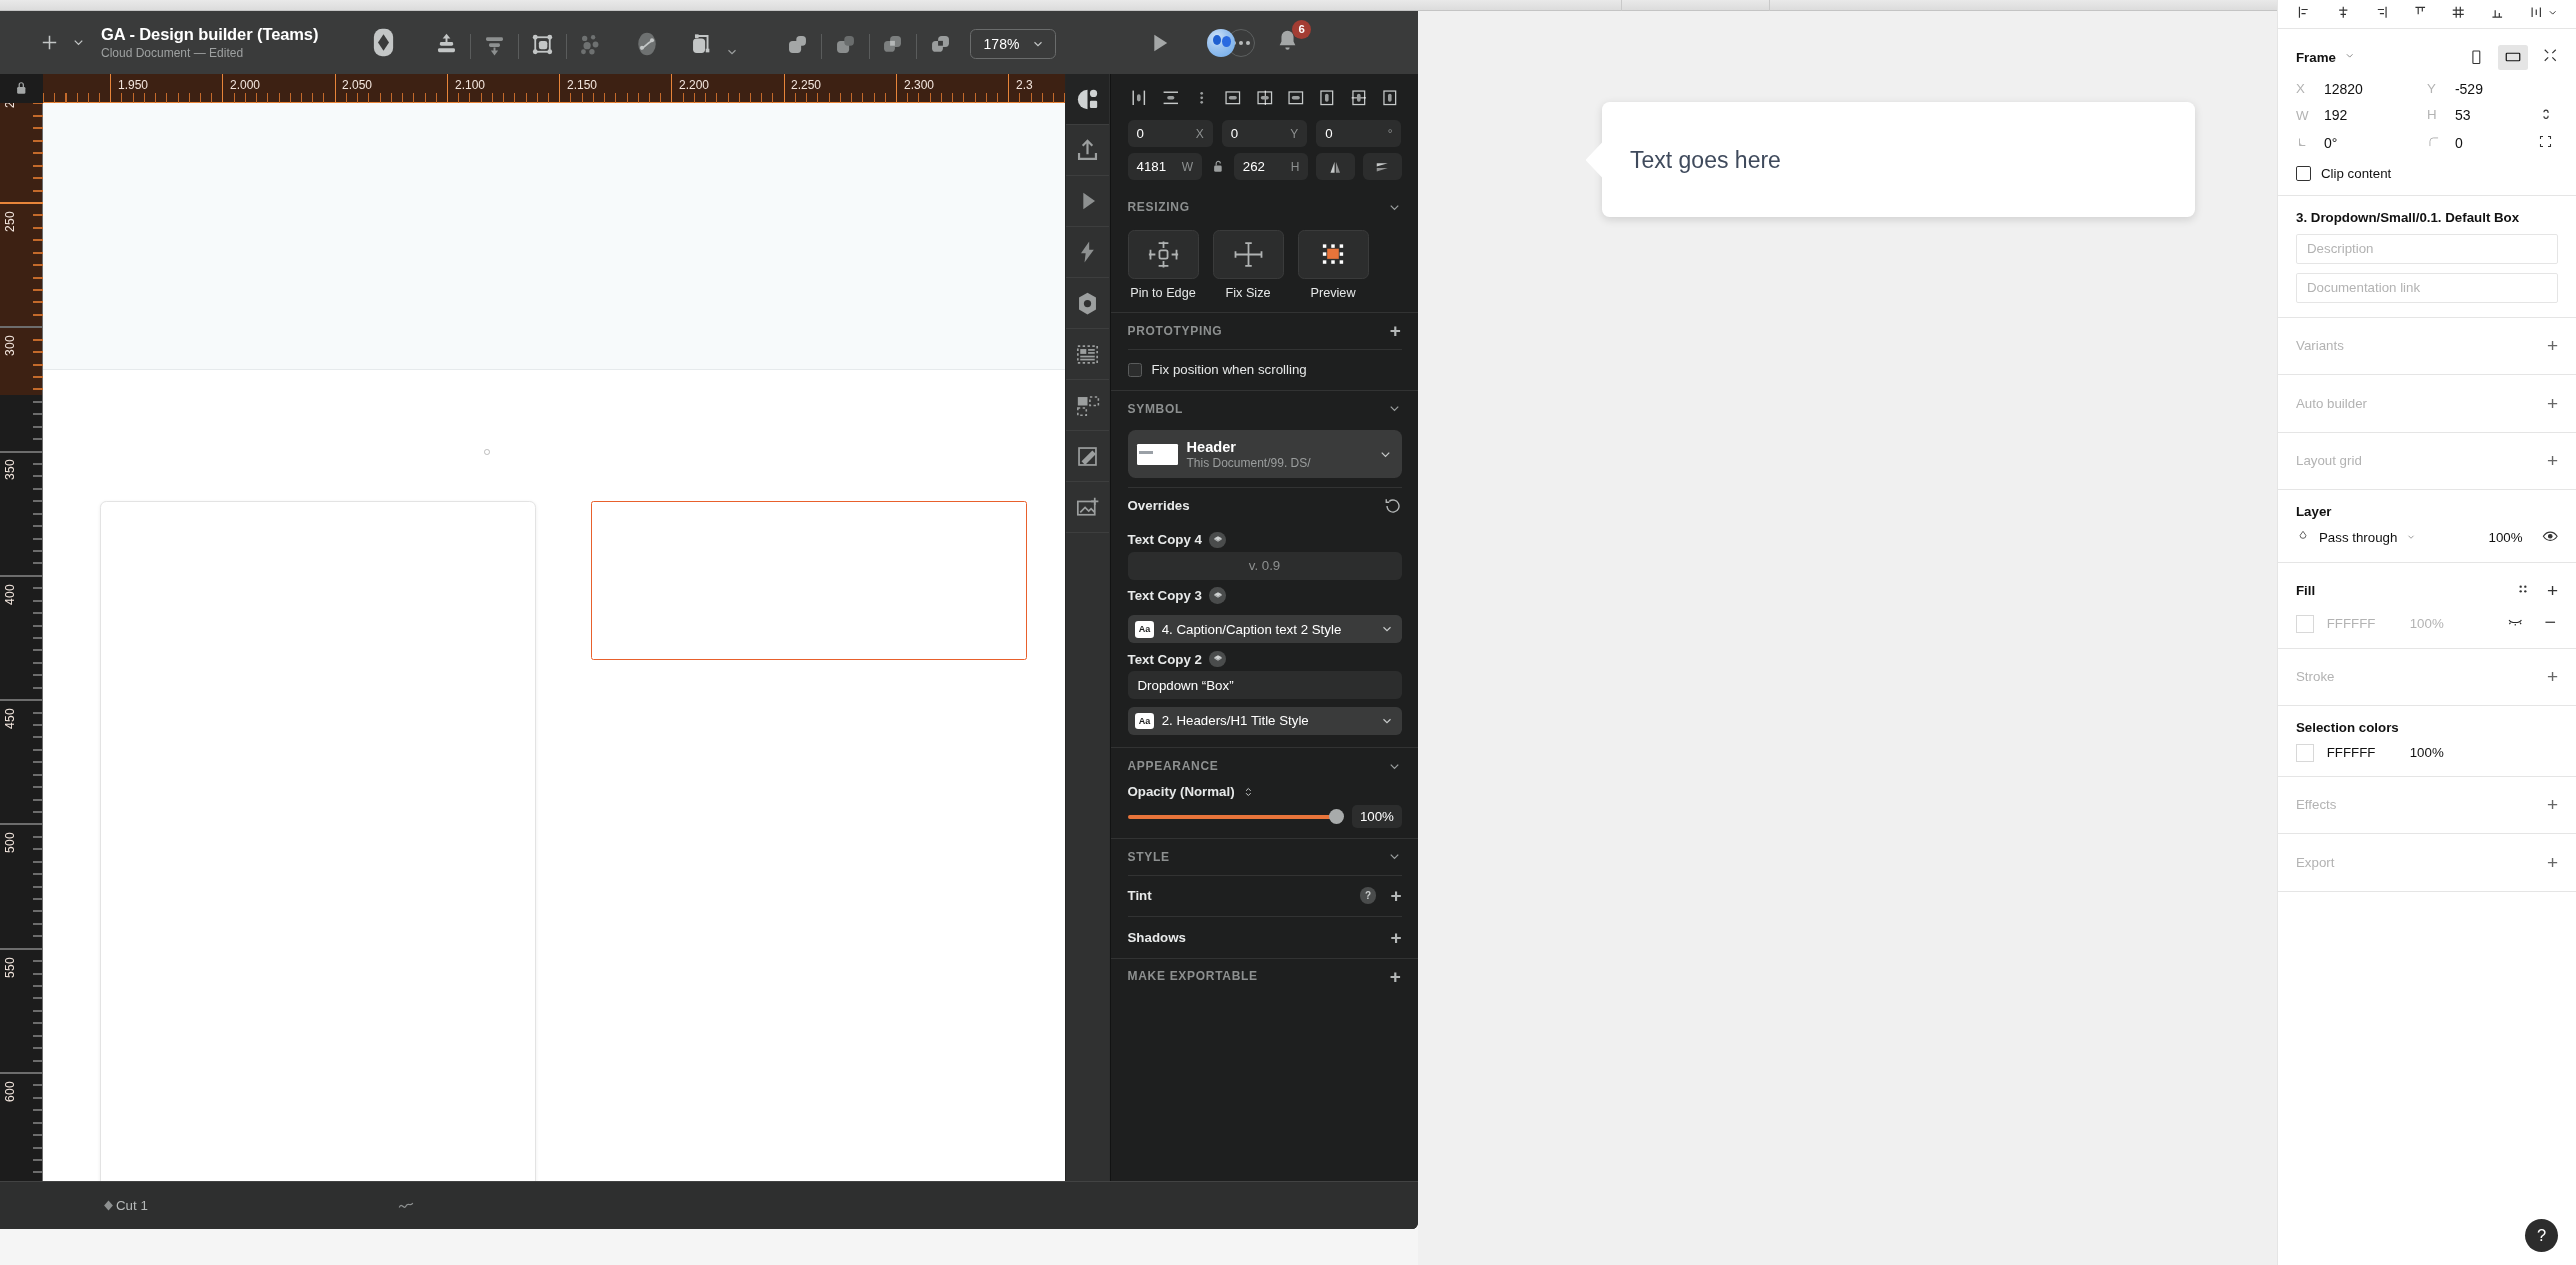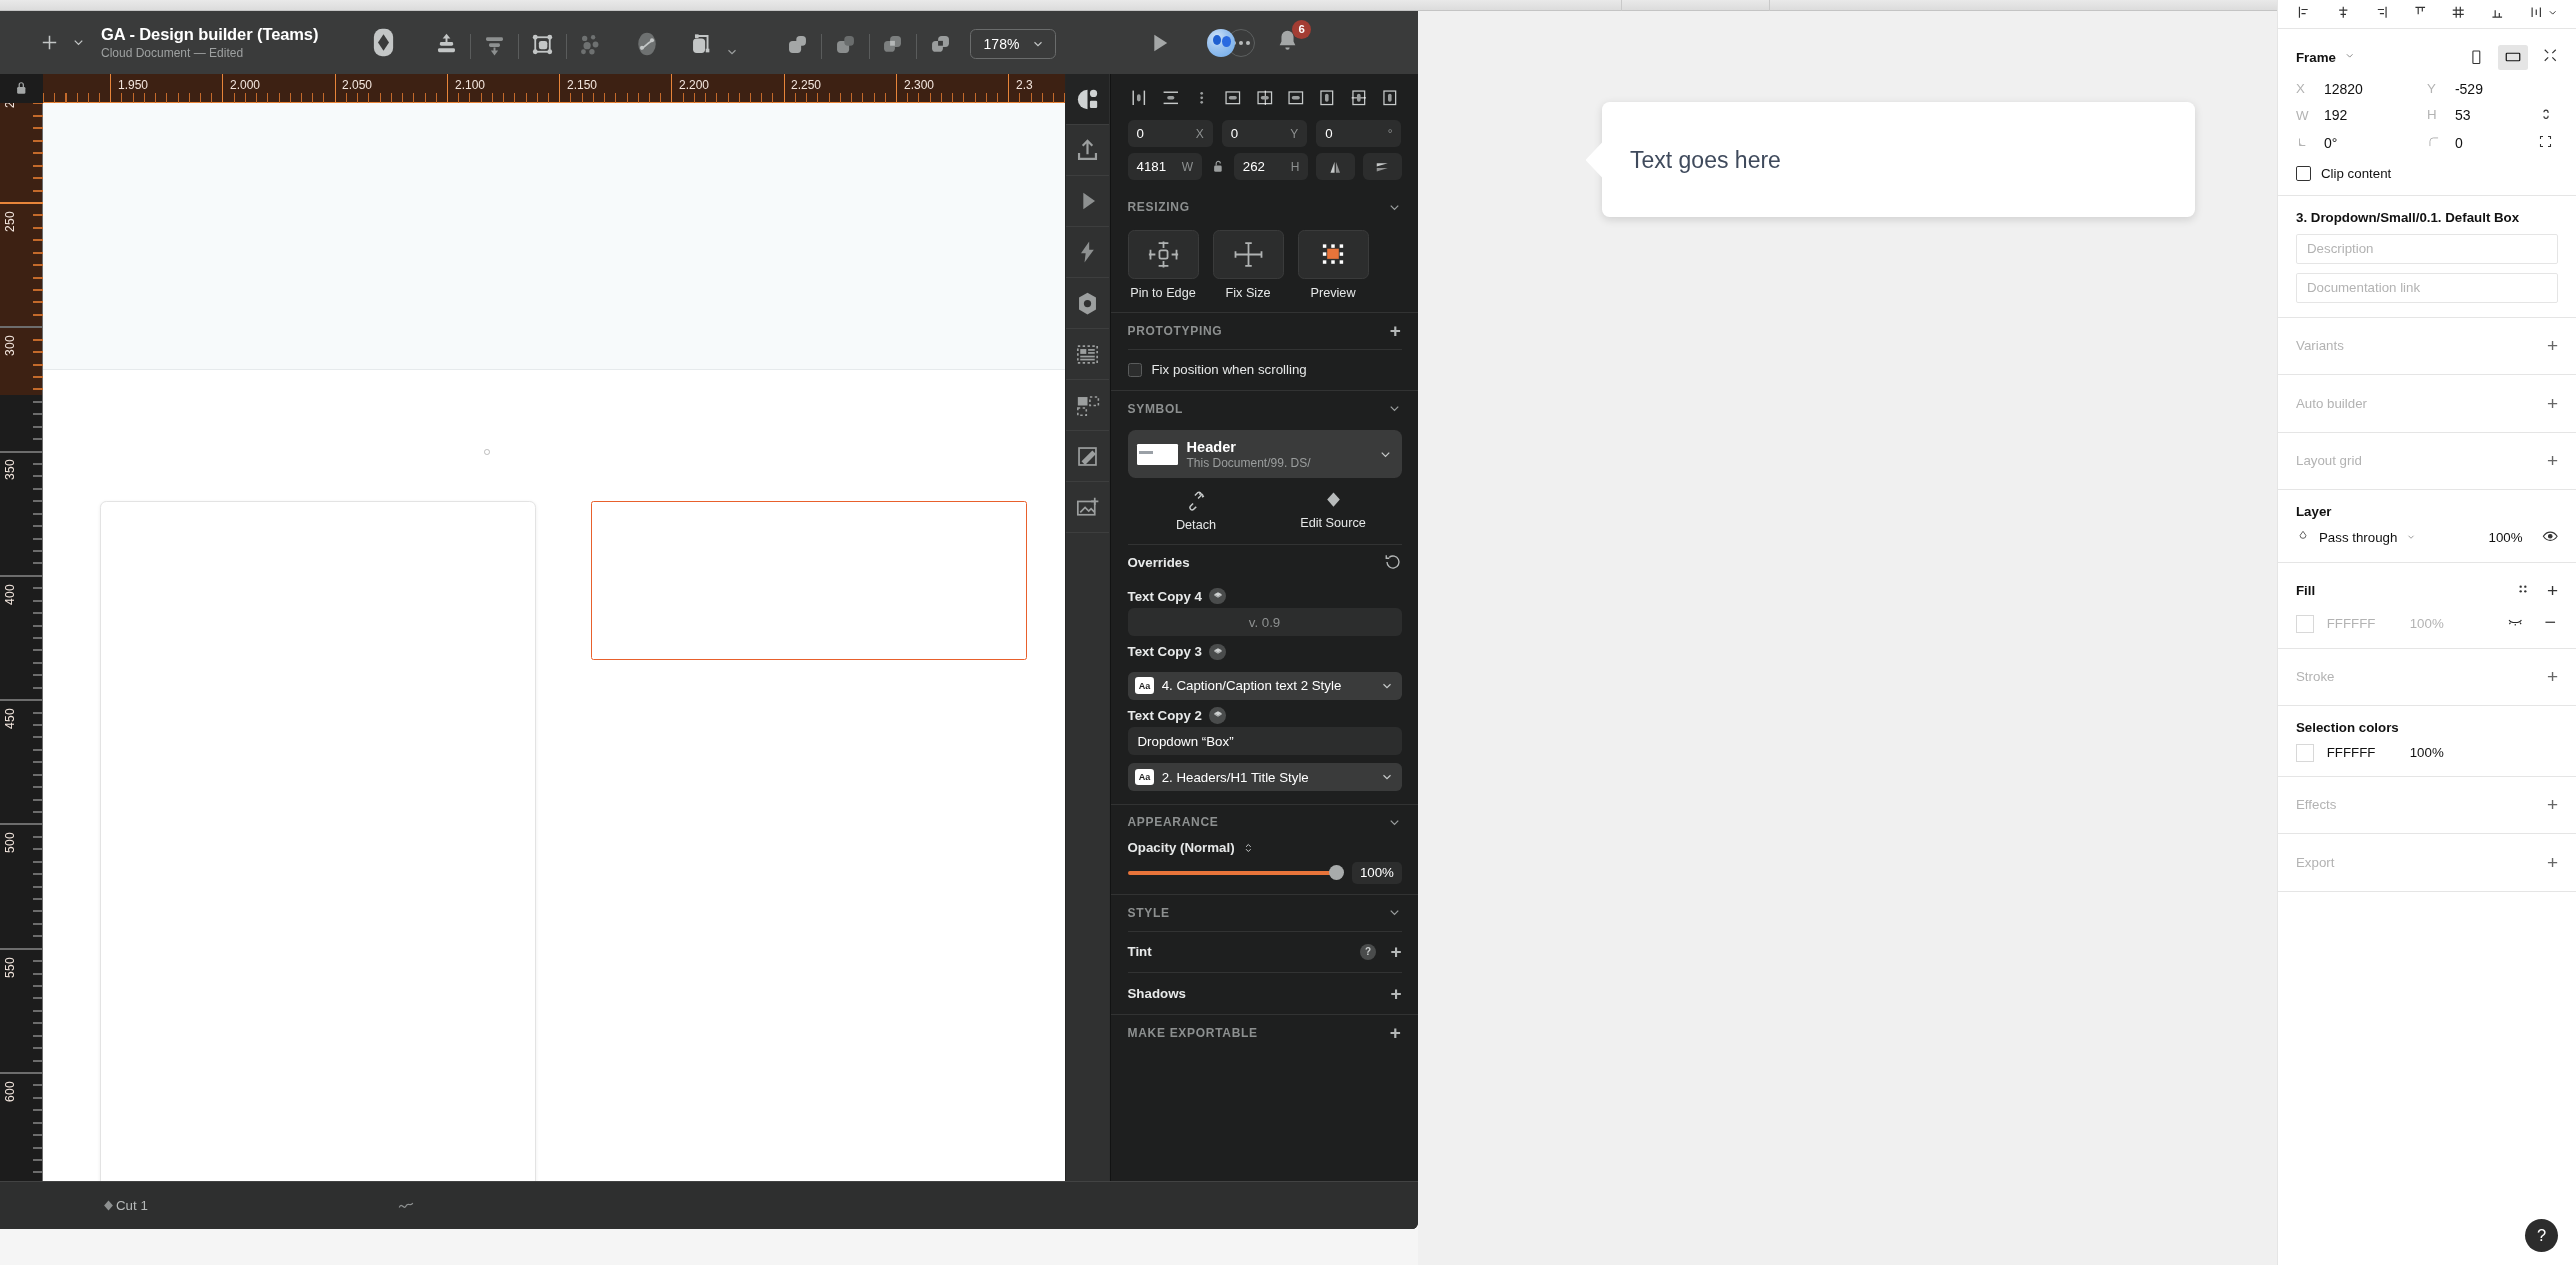--- a/index.html
+++ b/index.html
@@ -807,35 +807,20 @@
         <span class="sym-thumb"></span>
         <span style="flex:1">
           <span style="display:block;font-size:14.6px;font-weight:bold;color:#fff">Header</span>
           <span style="display:block;font-size:12px;color:#9b9e9e;margin-top:1.3px">This Document/99. DS/</span>
         </span>
         <svg width="15" height="15" viewBox="0 0 24 24" fill="none" stroke="#c7caca" stroke-width="2">
             <path d="M6 9l6 6 6-6"></path>
           </svg>
       </div>
 
-      <div class="sym-actions">
-        <div class="sym-act">
-          <svg width="21.6" height="21.6" viewBox="0 0 24 24" fill="none" stroke="#c7caca" stroke-width="1.6">
-            <path d="M9 15l-3 3a2.5 2.5 0 0 0 3.5 3.5l3-3M14.5 9.5l3-3A2.5 2.5 0 0 0 14 3l-3 3"></path>
-              <path d="M16 5l1.5-2M19 8l2-1.5M18.5 4.5l1.5 1.5"></path>
-            </svg>
-          <div style="margin-top:3.8px">Detach</div>
-        </div>
-        <div class="sym-act">
-          <svg width="19" height="19" viewBox="0 0 24 24" fill="#b8bbbb">
-              <path d="M12 3l8 9-8 9-8-9z"></path>
-            </svg>
-          <div style="margin-top:3.8px">Edit Source</div>
-        </div>
-      </div>
 
       <div class="divider" style="margin:9px 16.5px 0"></div>
       <div class="kv-row" style="height:36px">
         <span>Overrides</span>
         <svg width="18" height="18" viewBox="0 0 24 24" fill="none" stroke="#b5b8b8" stroke-width="1.8">
           <path d="M4 12a8 8 0 1 0 3-6.2"></path>
             <path d="M3 3v4h4"></path>
           </svg>
       </div>
 

